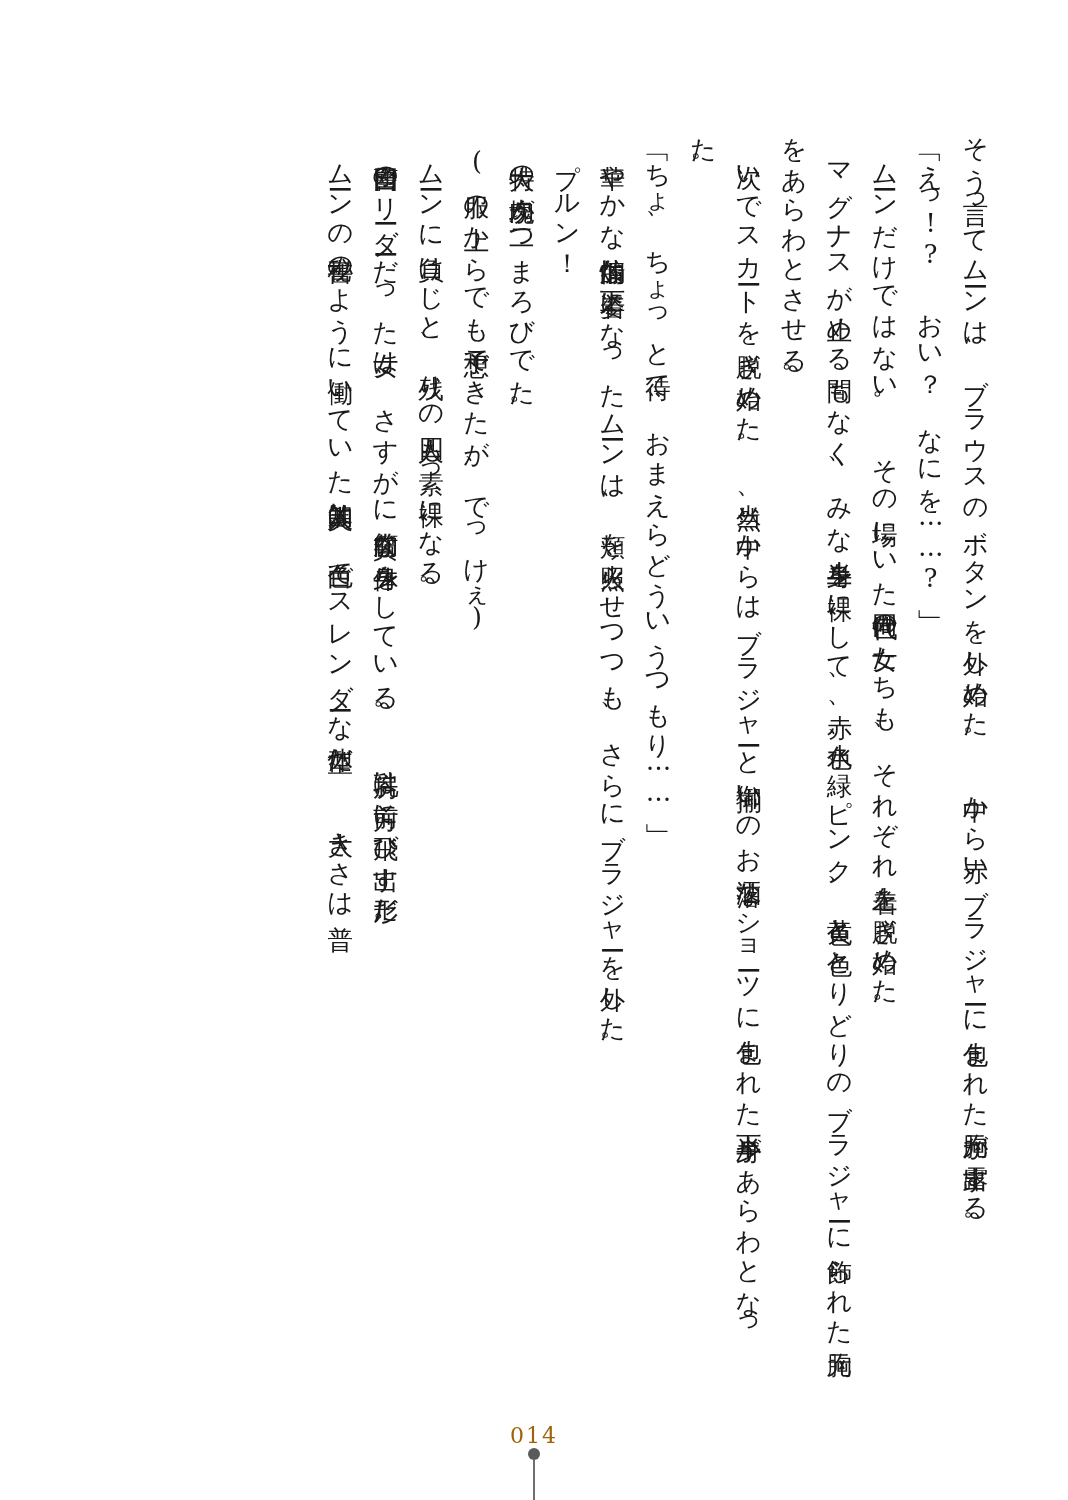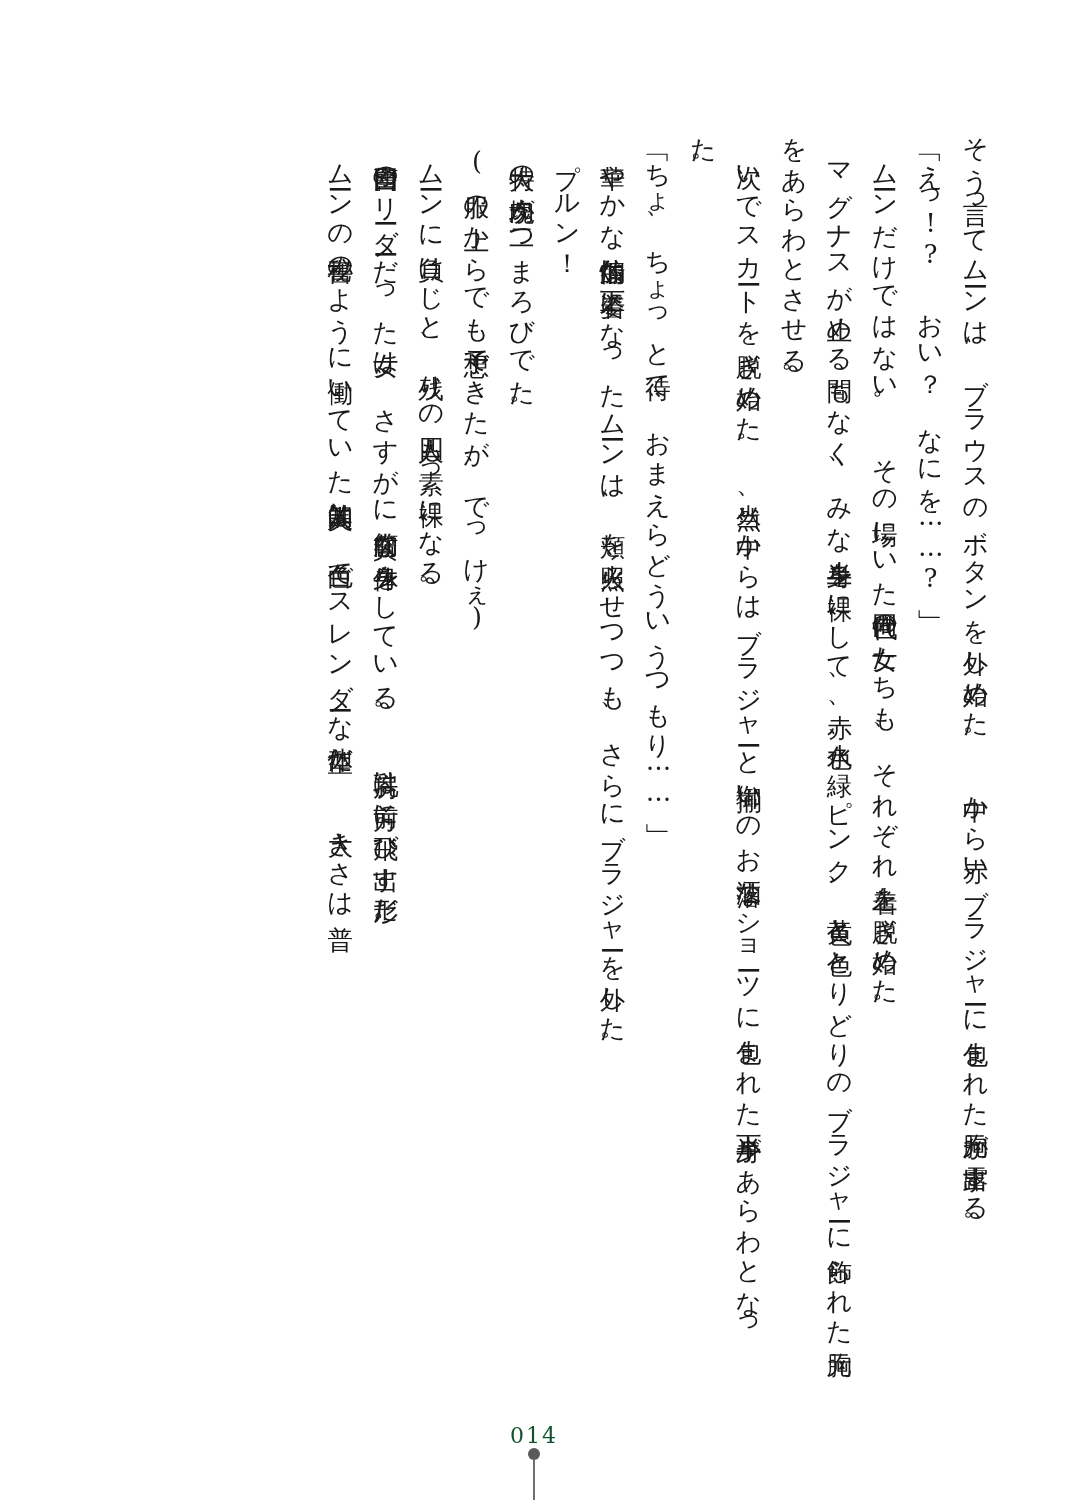--- a/index.html
+++ b/index.html
@@ -44,21 +44,21 @@
   
   .folio {
     position: absolute;
     left: 0;
     right: 0;
     bottom: 52px;
     text-align: center;
     font-family: "DejaVu Serif", "Liberation Serif", serif;
     font-size: 22px;
     letter-spacing: 2px;
-    color: #14532d;
+    color: #a16207;
   }
   .ornament {
     position: absolute;
     left: 50%;
     bottom: 0px;
     transform: translateX(-50%);
     width: 12px;
     height: 52px;
   }
   .ornament .stem {

